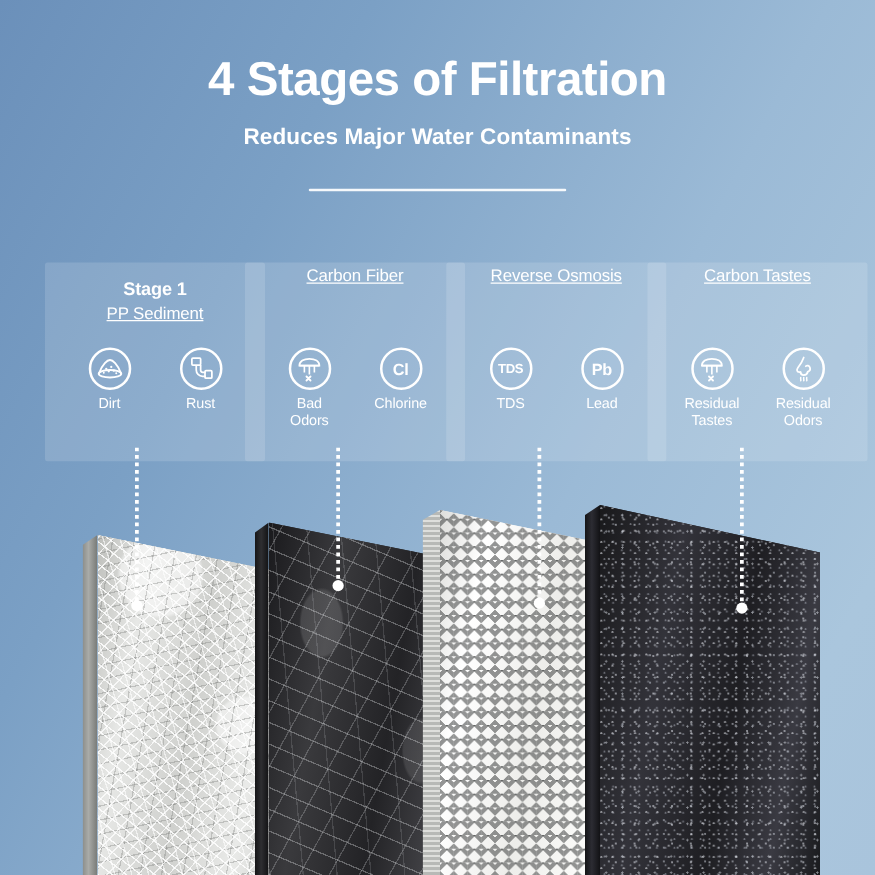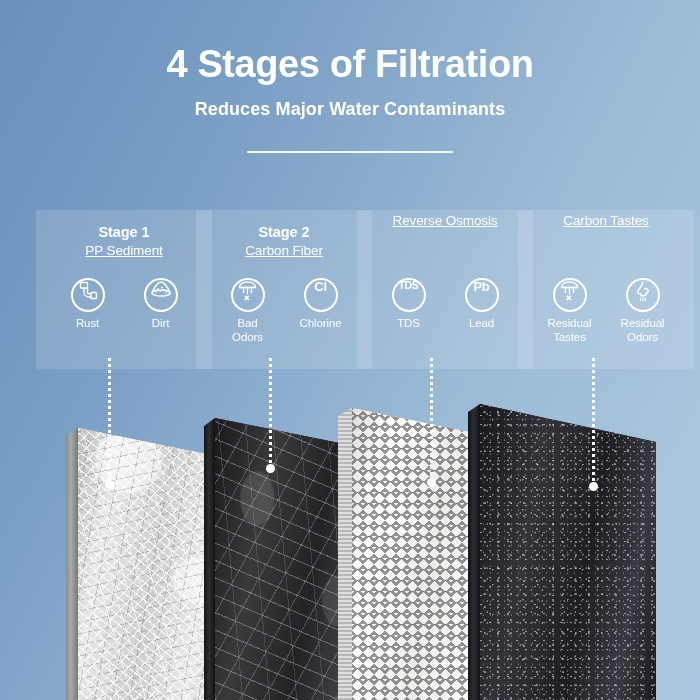--- a/index.html
+++ b/index.html
@@ -44,21 +44,21 @@
   .card.c3{left:482px;}
   .card .stg{font-size:14.5px;font-weight:bold;margin-top:14px;letter-spacing:-0.1px;}
   .card .media{font-size:13.5px;font-weight:normal;margin-top:3px;letter-spacing:-0.1px;text-decoration:underline;}
   .icons{
     position:absolute;left:0;right:0;top:68px;
     display:flex;justify-content:center;gap:17px;
   }
   .iconcell{width:56px;display:flex;flex-direction:column;align-items:center;}
   .ring{
     width:34px;height:34px;border:2px solid #ffffff;border-radius:50%;
-    display:flex;justify-content:center;box-sizing:border-box;
+    display:flex;align-items:center;justify-content:center;box-sizing:border-box;
   }
   .ring svg{display:block;}
   .ring .txt{font-size:13px;font-weight:bold;color:#fff;line-height:1;letter-spacing:-0.3px;}
   .ring .txt.sm{font-size:10.5px;}
   .iconcell .lbl{
     margin-top:5px;font-size:11.5px;color:#ffffff;line-height:1.18;
     white-space:pre-line;letter-spacing:-0.1px;
   }
   
   .conn{position:absolute;width:3px;}
@@ -179,51 +179,50 @@
     <div class="dashes"></div>
     <div class="knob"></div>
   </div>
 
   <div class="cards">
 
     <div class="card c0">
       <div class="stg">Stage 1</div>
       <div class="media">PP Sediment</div>
       <div class="icons">
-        <div class="iconcell">
-          <div class="ring">
-            <svg width="22" height="22" viewBox="0 0 22 22" fill="none">
-              <rect x="3.5" y="2.5" width="7" height="5.5" rx="0.8" stroke="#fff" stroke-width="1.4"></rect>
-              <path d="M7 8 L7 12 C7 14.8 9.2 17 12 17 L14.5 17" stroke="#fff" stroke-width="1.4" fill="none"></path>
-              <path d="M10.5 8 L10.5 12 C10.5 13 11.2 13.8 12.2 13.8 L14.5 13.8" stroke="#fff" stroke-width="1.4" fill="none"></path>
-              <rect x="14" y="12.5" width="5.5" height="6" rx="0.8" stroke="#fff" stroke-width="1.4"></rect>
-            </svg>
-          </div>
-          <div class="lbl">Rust</div>
-        </div>
         <div class="iconcell">
           <div class="ring">
             <svg width="22" height="18" viewBox="0 0 22 18" fill="none">
               <path d="M2 13 C5 5, 9 2, 11 2 C13 2, 17 5, 20 13" stroke="#fff" stroke-width="1.5" stroke-linecap="round" fill="none"></path>
               <ellipse cx="11" cy="13" rx="9" ry="3" stroke="#fff" stroke-width="1.5" fill="none"></ellipse>
               <circle cx="8" cy="9" r="0.9" fill="#fff"></circle>
                 <circle cx="12" cy="7.5" r="0.9" fill="#fff"></circle>
               <circle cx="14" cy="10.5" r="0.9" fill="#fff"></circle>
                 <circle cx="10" cy="11" r="0.9" fill="#fff"></circle>
               <circle cx="16" cy="12.5" r="0.8" fill="#fff"></circle>
                 <circle cx="6" cy="12.2" r="0.8" fill="#fff"></circle>
             </svg>
           </div>
           <div class="lbl">Dirt</div>
         </div>
+        <div class="iconcell">
+          <div class="ring">
+            <svg width="22" height="22" viewBox="0 0 22 22" fill="none">
+              <rect x="3.5" y="2.5" width="7" height="5.5" rx="0.8" stroke="#fff" stroke-width="1.4"></rect>
+              <path d="M7 8 L7 12 C7 14.8 9.2 17 12 17 L14.5 17" stroke="#fff" stroke-width="1.4" fill="none"></path>
+              <path d="M10.5 8 L10.5 12 C10.5 13 11.2 13.8 12.2 13.8 L14.5 13.8" stroke="#fff" stroke-width="1.4" fill="none"></path>
+              <rect x="14" y="12.5" width="5.5" height="6" rx="0.8" stroke="#fff" stroke-width="1.4"></rect>
+            </svg>
+          </div>
+          <div class="lbl">Rust</div>
+        </div>
       </div>
     </div>
 
     <div class="card c1">
-      <div class="stg">Stage 2</div>
       <div class="media">Carbon Fiber</div>
       <div class="icons">
         <div class="iconcell">
           <div class="ring">
             <svg width="23" height="21" viewBox="0 0 23 21" fill="none">
               <path d="M3.5 7.5 C3.5 4 7 2 11.5 2 C16 2 19.5 4 19.5 7.5 Z" stroke="#fff" stroke-width="1.4" fill="none"></path>
               <path d="M3.5 7.5 L19.5 7.5" stroke="#fff" stroke-width="1.4"></path>
               <path d="M7.5 7.5 L7.5 13" stroke="#fff" stroke-width="1.3"></path>
               <path d="M11.5 7.5 L11.5 14.5" stroke="#fff" stroke-width="1.3"></path>
               <path d="M15.5 7.5 L15.5 13" stroke="#fff" stroke-width="1.3"></path>

